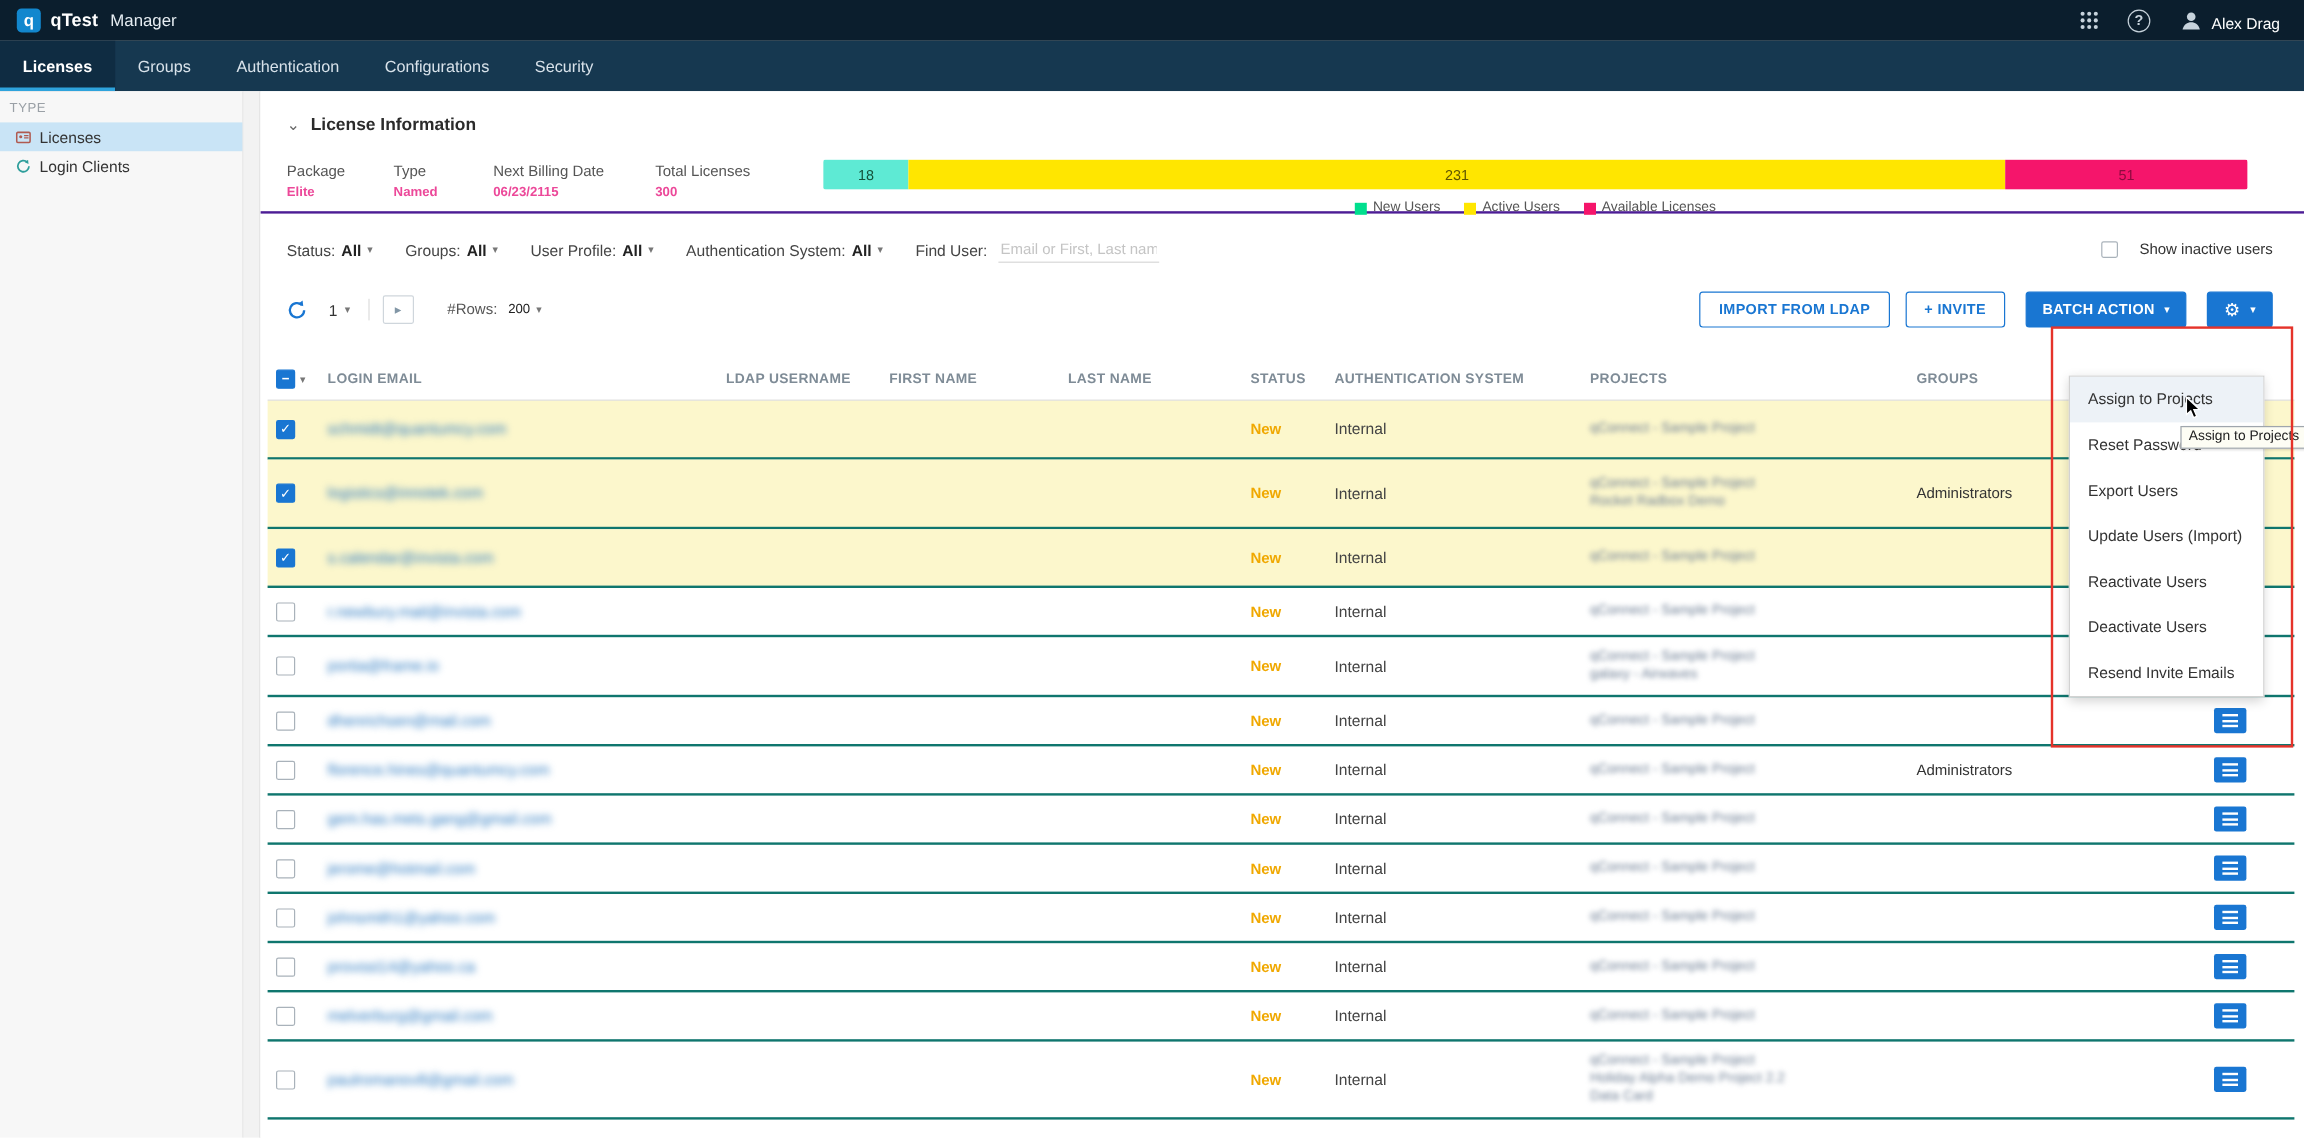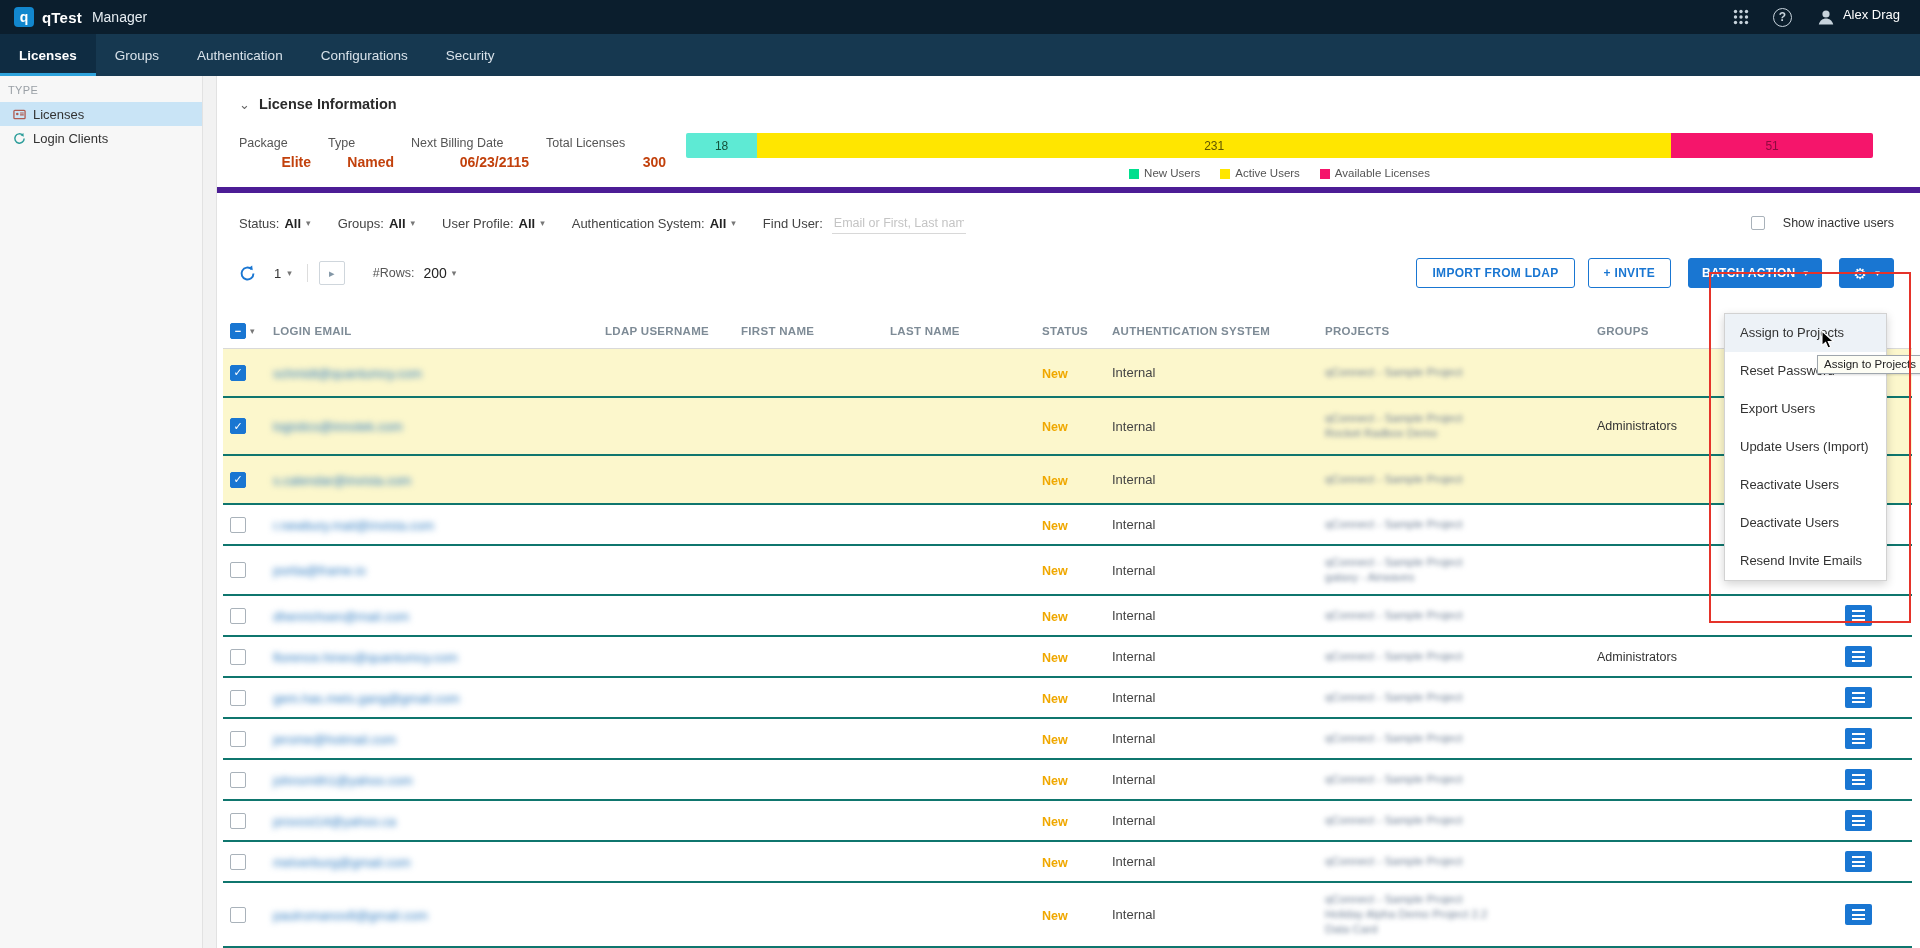--- a/index.html
+++ b/index.html
@@ -12,21 +12,21 @@
   .brand { display:flex; align-items:center; gap:8px; }
   .logo { width:20px; height:20px; border-radius:4px; background:#1287CE; color:#fff; font-weight:bold;
     font-size:14px; display:flex; align-items:center; justify-content:center; }
   .product { color:#fff; font-weight:bold; font-size:15px; letter-spacing:.2px; }
   .appname { color:#E6EDF2; font-size:14px; margin-left:2px; }
   .top-right { display:flex; align-items:center; gap:24px; }
   .icon-btn { display:flex; align-items:center; cursor:pointer; }
   .help { width:19px; height:19px; border:1.5px solid #C7D3DC; border-radius:50%; color:#C7D3DC;
     font-size:12px; display:flex; align-items:center; justify-content:center; font-weight:bold; }
   .help::after { content:"?"; }
-  .userchip { display:flex; align-items:flex-start; gap:7px; color:#fff; font-size:13px; cursor:pointer; }
+  .userchip { display:flex; align-items:flex-end; gap:7px; color:#fff; font-size:13px; cursor:pointer; }
 
   
   .mainnav { position:absolute; top:34px; left:0; right:0; height:42px; background:var(--nav);
     display:flex; justify-content:space-between; }
   .nav-left,.nav-right { display:flex; align-items:stretch; }
   .tab { display:flex; align-items:center; padding:0 19px; font-size:13.5px; color:#D8E2EA; cursor:pointer; }
   .tab.active { background:var(--nav-active); color:#fff; font-weight:bold;
     box-shadow:inset 0 -3px 0 var(--nav-underline); }
   .tab.two-line { max-width:136px; text-align:center; line-height:16px; padding:0 14px; }
   .nav-right { padding-right:6px; }
@@ -37,29 +37,29 @@
   .side-title { font-size:11px; color:#9AA0A6; padding:8px 0 6px 8px; letter-spacing:.4px; }
   .side-item { display:flex; align-items:center; gap:7px; height:24px; padding-left:13px; font-size:13px;
     color:#333; cursor:pointer; }
   .side-item.selected { background:#C9E4F6; }
   .splitter { position:absolute; top:76px; left:203px; width:14px; bottom:0; background:#F2F2F2;
     border-right:1px solid #E2E2E2; cursor:col-resize; }
 
   
   .main { position:absolute; top:76px; left:217px; right:0; bottom:0; background:#fff; overflow:hidden; }
 
-  .lic { position:relative; height:117px; border-bottom:6px solid #4c1d95; padding:20px 0 0 22px; }
+  .lic { position:relative; height:102px; border-bottom:2px solid #4c1d95; padding:20px 0 0 22px; }
   .lic-head { display:flex; align-items:center; gap:9px; }
   .chev { color:#666; font-size:13px; cursor:pointer; }
   .chev::after { content:"⌄"; }
   .lic-title { font-size:14.5px; font-weight:bold; color:#2B2B2B; }
   .fields { display:flex; margin-top:24px; }
   .field { margin-right:17px; }
   .field .flabel { font-size:12.5px; color:#555; }
-  .field .fvalue { font-size:14px; font-weight:bold; color:#c2410c; margin-top:4px;text-align:right; }
+  .field .fvalue { font-size:11px; font-weight:bold; color:#ec4899; margin-top:4px; }
   .field.w1{width:72px} .field.w2{width:66px} .field.w3{width:118px} .field.w4{width:120px}
   .chart-wrap { position:absolute; left:469px; top:57px; width:1187px; }
   .bar { display:flex; height:25px; width:100%; border-radius:2px; overflow:hidden; }
   .bar-seg { display:flex; align-items:center; justify-content:center; font-size:12px; }
   .legend { display:flex; justify-content:center; gap:20px; margin-top:9px; font-size:11.5px; color:#555; }
   .leg { display:flex; align-items:flex-end; }
   .swatch { width:10px; height:10px; display:inline-block; margin-right:5px; }
 
   
   .filters { display:flex; align-items:center; margin:18px 26px 0 22px; height:24px; font-size:13px; color:#333; }
@@ -79,21 +79,21 @@
 
   
   .toolbar { display:flex; align-items:center; margin:23px 26px 0 22px; height:30px; }
   .refresh { margin-right:14px; cursor:pointer; display:flex; }
   .pagesel { display:flex; align-items:center; gap:6px; font-size:13px; color:#333; cursor:pointer; padding:0 4px; }
   .vdiv { width:1px; height:18px; background:#DDD; margin:0 11px; }
   .nextpage { width:26px; height:24px; border:1px solid #CFD6DC; background:#fff; color:#8296A6;
     font-size:11px; border-radius:2px; cursor:pointer; }
   .nextpage::after { content:"▸"; }
   .rows-label { margin-left:28px; font-size:12.5px; color:#555; }
-  .rowsel { display:flex; align-items:center; gap:5px; font-size:14px; color:#222; margin-left:9px; cursor:pointer; }
+  .rowsel { display:flex; align-items:center; gap:5px; font-size:11px; color:#222; margin-left:9px; cursor:pointer; }
   .spacer { flex:1; }
   .btn { height:30px; border-radius:3px; font-size:12px; font-weight:bold; letter-spacing:.3px;
     cursor:pointer; font-family:inherit; }
   .btn.outline { background:#fff; border:1px solid var(--accent); color:var(--accent); padding:0 15px; margin-left:13px; }
   .btn.solid { background:var(--accent); border:1px solid var(--accent); color:#fff; padding:0 13px;
     margin-left:17px; display:inline-flex; align-items:center; gap:8px; }
   .gearbtn { margin-left:19px; padding:0 9px; }
   .gear { font-size:15px; line-height:1; }
   .gear::after { content:"⚙"; }
   .caret-w { font-style:normal; font-size:9px; color:#fff; }

